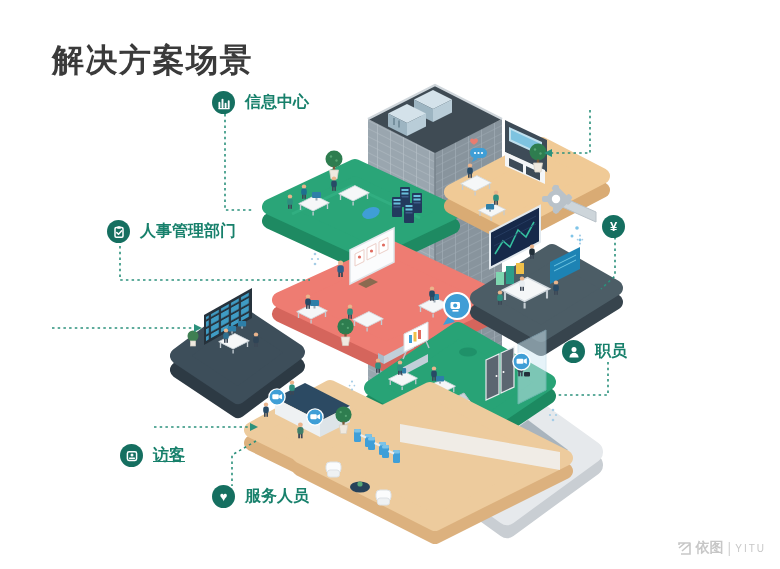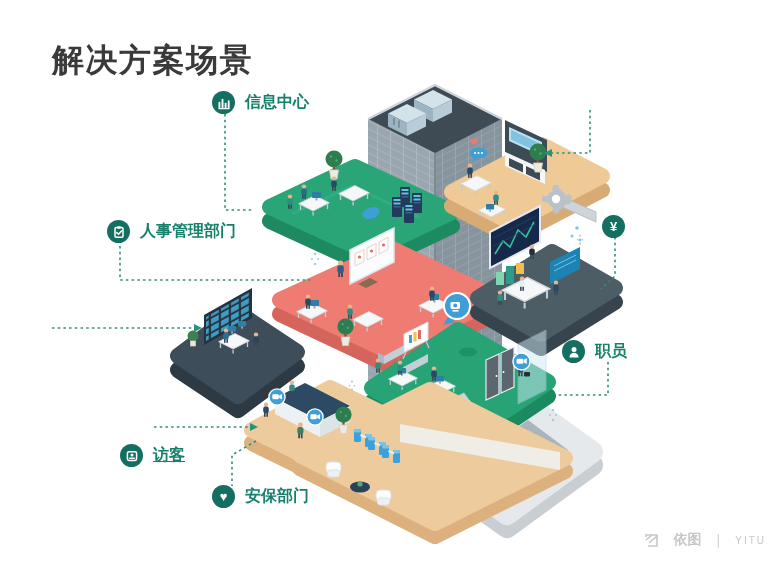--- a/index.html
+++ b/index.html
@@ -15,21 +15,21 @@
   .badge svg{display:block;}
   .badge .glyph{font-size:13px;font-weight:bold;line-height:1;color:#fff;}
   .lb-info{left:212px;top:91px;}
   .lb-property{left:577px;top:88px;}
   .lb-hr{left:107px;top:220px;}
   .lb-asset{left:602px;top:215px;}
   .lb-security{left:32px;top:328px;}
   .lb-staff{left:562px;top:340px;}
   .lb-visitor{left:120px;top:444px;text-decoration:underline;}
   .lb-service{left:212px;top:485px;}
-  .watermark{position:absolute;right:14px;bottom:20px;display:flex;align-items:center;gap:15px;
+  .watermark{position:absolute;right:14px;bottom:12px;display:flex;align-items:center;gap:4px;
     color:var(--wm,#c7c7c7);font-size:14px;}
   .watermark .cn{font-weight:bold;}
   .watermark .sep{opacity:.8;}
   .watermark .en{letter-spacing:2px;font-size:10px;}
 </style>
 </head>
 <body>
 
 <div class="stage">
 
@@ -410,21 +410,21 @@
         <path d="M4.6,9.3 h4.8" stroke="#fff" stroke-width="1.4" stroke-linecap="round"></path>
       </svg>
     </span>
     <span>访客</span>
   </div>
 
   <div class="label lb-service">
     <span class="badge">
       <span class="glyph">♥</span>
     </span>
-    <span>安保部门</span>
+    <span>服务人员</span>
   </div>
 
   <div class="watermark">
     <svg width="15" height="15" viewBox="0 0 15 15">
       <path d="M2,4 V2 H13 M2,7 L8,2 M5,10 L13,3 V13 H4" fill="none" stroke="#c7c7c7" stroke-width="1.6"></path>
     </svg>
     <span class="cn">依图</span>
     <span class="sep">|</span>
     <span class="en">YITU</span>
   </div>

